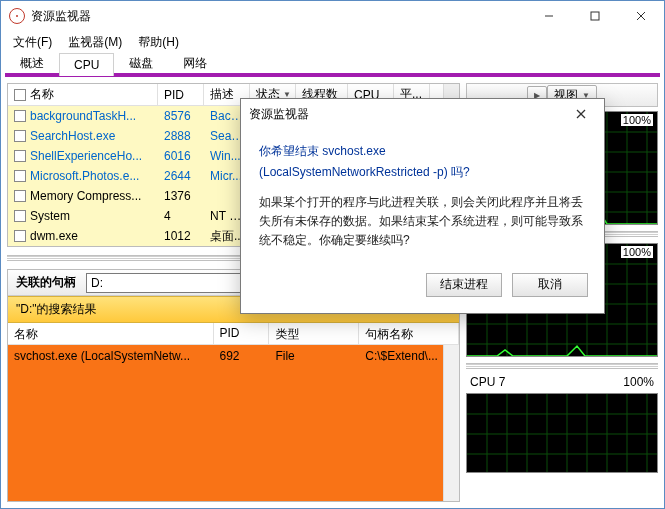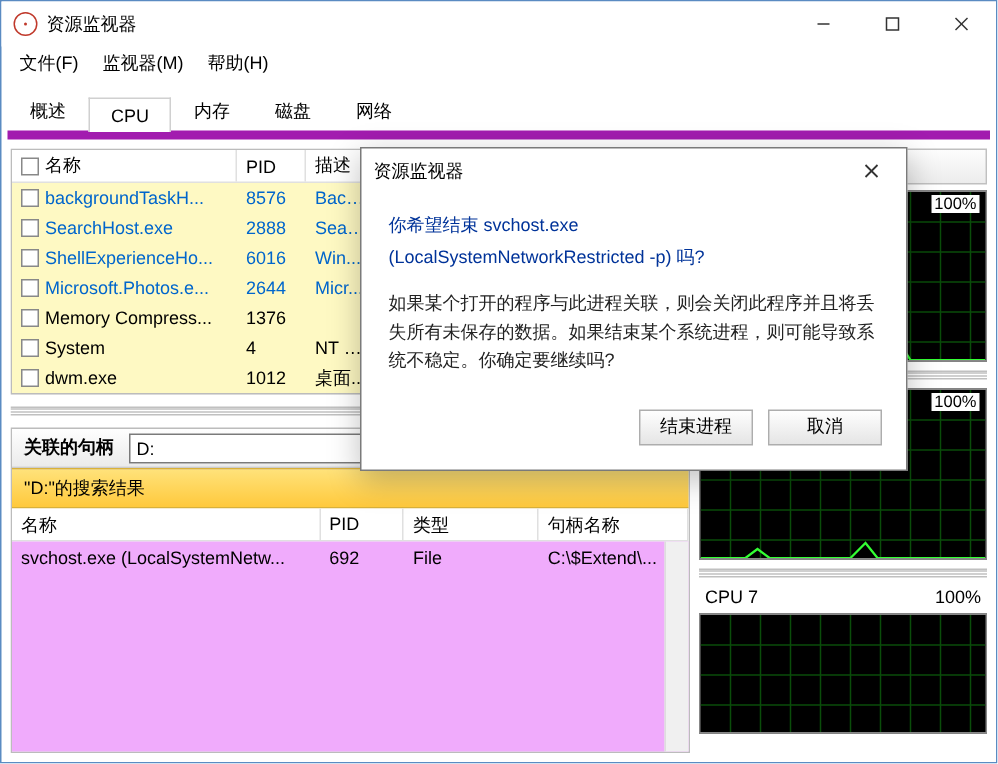--- a/index.html
+++ b/index.html
@@ -9,21 +9,21 @@
   .titlebar { height: 30px; display: flex; align-items: center; padding-left: 8px; background: #fff; }
   .titlebar .app-icon { width: 16px; height: 16px; border-radius: 50%; border: 1.5px solid #c0392b; position: relative; margin-right: 6px; }
   .titlebar .app-icon::after { content: ""; position: absolute; width: 2px; height: 2px; background: #c0392b; left: 6px; top: 6px; border-radius: 50%; }
   .titlebar .title { flex: 1; }
   .winbtn { width: 46px; height: 30px; display: flex; align-items: center; justify-content: center; color: #333; }
   .winbtn svg { width: 10px; height: 10px; stroke: currentColor; stroke-width: 1; fill: none; }
 
   .menubar { height: 22px; display: flex; align-items: center; padding-left: 6px; gap: 4px; }
   .menubar span { padding: 2px 6px; }
 
-  .tabs { display: flex; border-bottom: 6px solid #a21caf; margin: 16px 4px 0 4px; height: 24px; align-items: flex-end; }
+  .tabs { display: flex; border-bottom: 4px solid #a21caf; margin: 0 4px 0 4px; height: 24px; align-items: center; }
   .tab { padding: 4px 14px; border: 1px solid transparent; border-bottom: none; cursor: default; }
   .tab.active { border-color: #d0d0d0; background: #fff; position: relative; top: 1px; }
 
   .content { flex: 1; display: flex; gap: 6px; padding: 6px; overflow: hidden; }
   .left { flex: 1; min-width: 0; display: flex; flex-direction: column; gap: 6px; overflow: hidden; }
   .right { width: 192px; display: flex; flex-direction: column; gap: 4px; }
 
   .panel { border: 1px solid #bcbcbc; background: #f4f4f4; }
   .process-panel { flex: 0 0 auto; }
   .procheader { display: flex; background: #fff; border-bottom: 1px solid #e0e0e0; height: 22px; }
@@ -48,21 +48,21 @@
   .handlebar { background: linear-gradient(#fefefe,#ebebeb); height: 26px; display: flex; align-items: center; padding: 0 8px; gap: 10px; border-bottom: 1px solid #ccc; }
   .handlebar input { flex: 1; height: 20px; border: 1px solid #7a7a7a; padding: 0 4px; font-size: 12px; }
   .hicon { width: 16px; height: 16px; display: flex; align-items: center; justify-content: center; color: #0066cc; font-weight: bold; font-size: 14px; }
   .searchres { background: linear-gradient(#ffe27a,#ffc93c); padding: 4px 8px; font-size: 12px; border-top:1px solid #d9b13a; border-bottom:1px solid #d9b13a;}
   .handleheader { display: flex; background: #fff; border-bottom: 1px solid #e0e0e0; height: 22px; }
   .handleheader .hcol { padding: 3px 6px; border-right: 1px solid #e0e0e0; }
   .hcol.hname { width: 206px; }
   .hcol.hpid  { width: 56px; }
   .hcol.htype { width: 90px; }
   .hcol.hhn   { width: 100px; }
-  .handlebody { flex: 1; background: #f0abfc; }
+  .handlebody { flex: 1; background: #f97316; }
   .hrow { display: flex; height: 22px; align-items: center; }
   .hrow .hcol { padding: 2px 6px; white-space: nowrap; overflow: hidden; text-overflow: ellipsis; }
 
   .viewbar { border: 1px solid #c0c0c0; background: linear-gradient(#fdfdfd,#ececec); height: 24px; display: flex; align-items: center; justify-content: center; padding: 0 4px; }
   .viewbar .navbtn { width:20px; height:18px; border:1px solid #b0b0b0; border-radius:2px; display:flex; align-items:center; justify-content:center; background:linear-gradient(#fff,#e8e8e8); }
   .dropdown { display:flex; align-items:center; gap:4px; border:1px solid #b0b0b0; height:20px; padding:0 6px; background:linear-gradient(#fff,#e8e8e8); border-radius:2px;}
   .chartbox { border: 1px solid #888; background: #000; height: 114px; position: relative; overflow: hidden; }
   .chartbox .pct { position: absolute; top: 2px; right: 4px; color: #000; background:#fff; padding:0 2px; font-size:11px; }
   .chartbox svg { position:absolute; inset:0; }
   .sep { height: 6px; background: repeating-linear-gradient(#d0d0d0,#d0d0d0 1px,#fff 1px,#fff 2px); border:1px solid #c0c0c0; border-left:none; border-right:none; margin:2px 0;}
@@ -110,21 +110,20 @@
 
   <div class="menubar">
     <span>文件(F)</span>
     <span>监视器(M)</span>
     <span>帮助(H)</span>
   </div>
 
   <div class="tabs">
     <div class="tab">概述</div>
     <div class="tab active">CPU</div>
-    <div class="tab">内存</div>
     <div class="tab">磁盘</div>
     <div class="tab">网络</div>
   </div>
 
   <div class="content">
 
     <div class="left">
 
       <div class="panel process-panel relpos">
         <div class="procheader">

